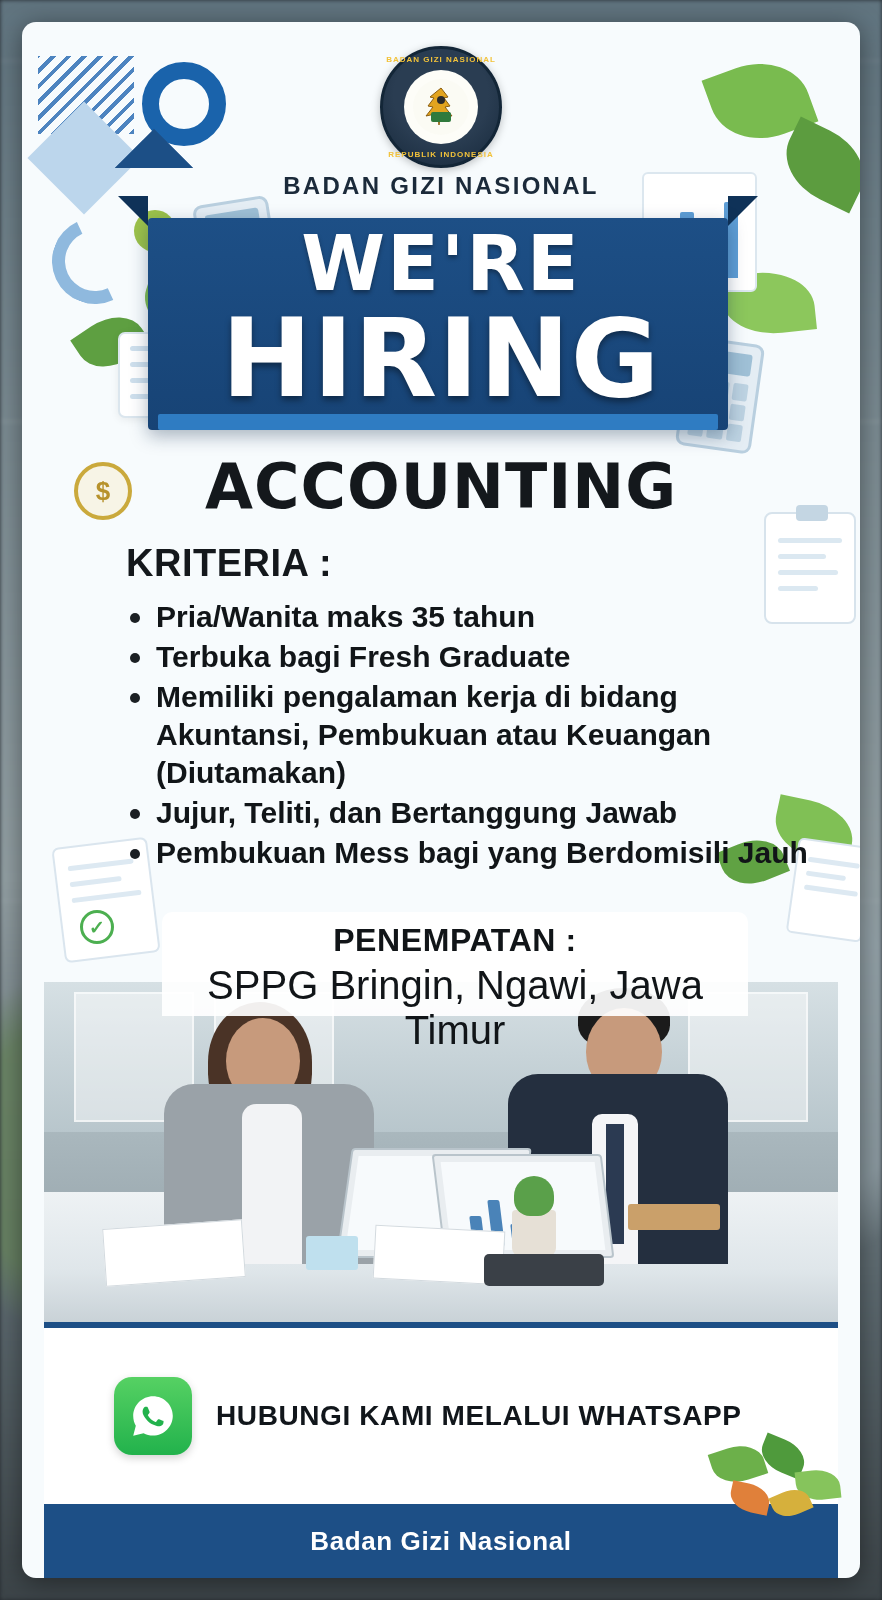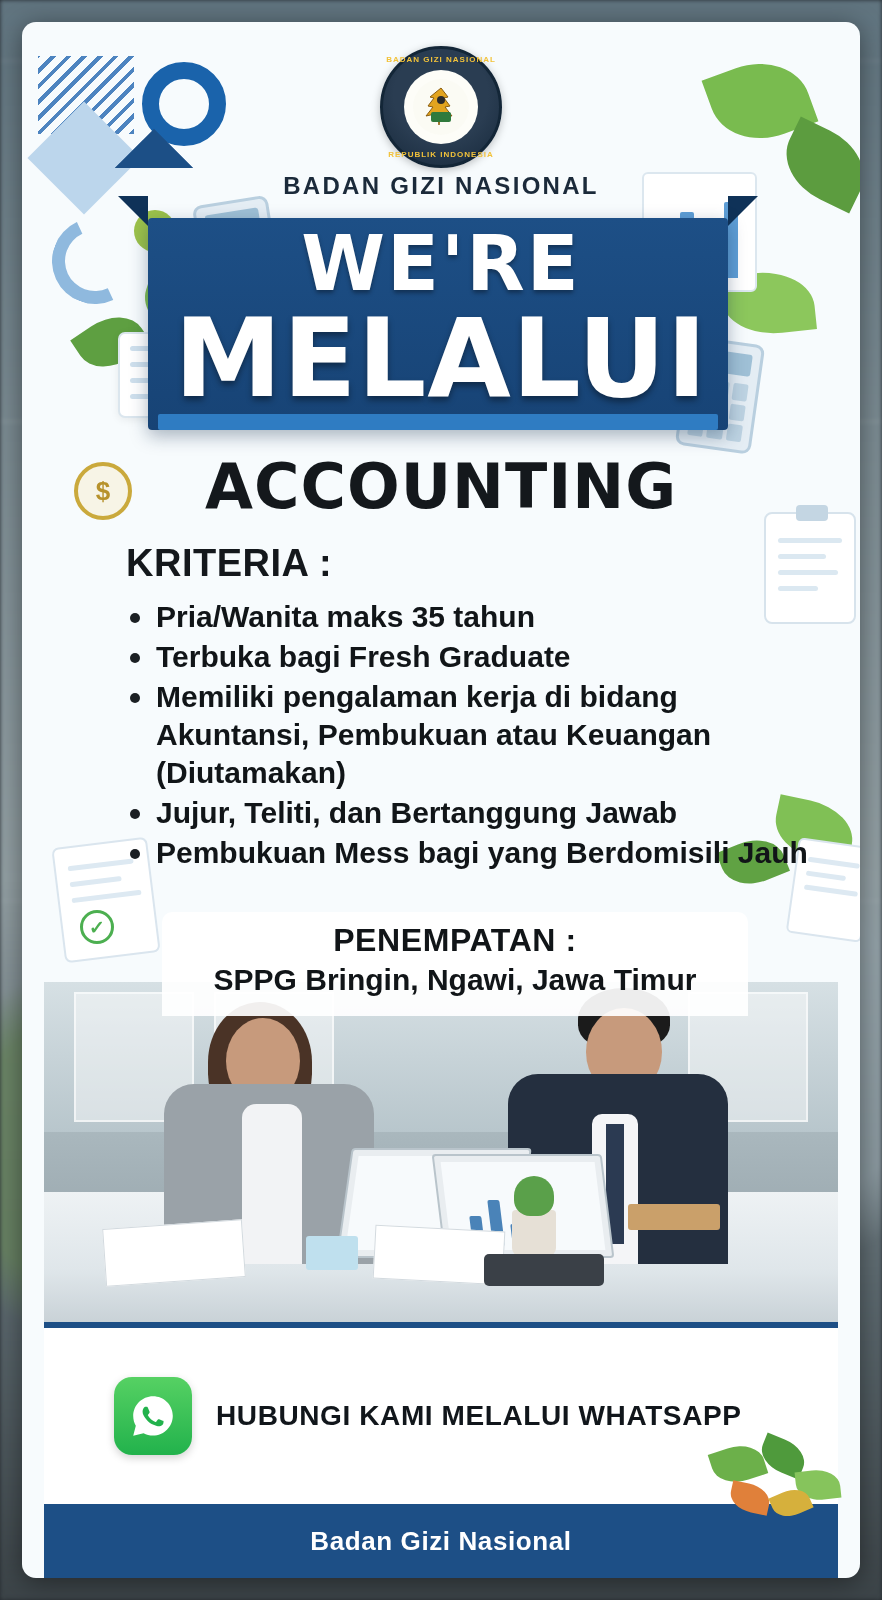--- a/index.html
+++ b/index.html
@@ -257,21 +257,21 @@
     background: rgba(255,255,255,.92);
     border-radius: 10px 10px 0 0;
     z-index: 7;
     text-align: center;
     padding-top: 10px;
   }
   .penempatan .p-title {
     font-size: 32px; font-weight: bold; color: #111518; letter-spacing: .6px;
   }
   .penempatan .p-sub {
-    font-size: 30px; font-weight: bold; color: #111518; margin-top: 4px;
+    font-size: 40px; font-weight: normal; color: #111518; margin-top: 4px;
   }
 
   
   .photo {
     position: absolute; left: 22px; top: 960px; width: 794px; height: 340px;
     background:
       linear-gradient(180deg, rgba(255,255,255,.35), rgba(255,255,255,0) 30%),
       linear-gradient(180deg, #c9d4d8 0%, #a9b7bd 45%, #8d9ba2 100%);
     overflow: hidden;
     z-index: 6;
@@ -482,21 +482,21 @@
       <div class="logo-text-top">BADAN GIZI NASIONAL</div>
       <div class="logo-text-bot">REPUBLIK INDONESIA</div>
     </div>
 
     <div class="org-name">BADAN GIZI NASIONAL</div>
 
     <div class="banner-tail-l"></div>
     <div class="banner-tail-r"></div>
     <div class="hiring-banner"></div>
     <div class="were">WE'RE</div>
-    <div class="hiring">MELALUI</div>
+    <div class="hiring">HIRING</div>
     <div class="hiring-underline"></div>
 
     <div class="position">ACCOUNTING</div>
 
     <div class="kriteria-title">KRITERIA :</div>
     <ul class="criteria-list">
       <li>Pria/Wanita maks 35 tahun</li>
       <li>Terbuka bagi Fresh Graduate</li>
       <li>Memiliki pengalaman kerja di bidang Akuntansi, Pembukuan atau Keuangan (Diutamakan)</li>
       <li>Jujur, Teliti, dan Bertanggung Jawab</li>

